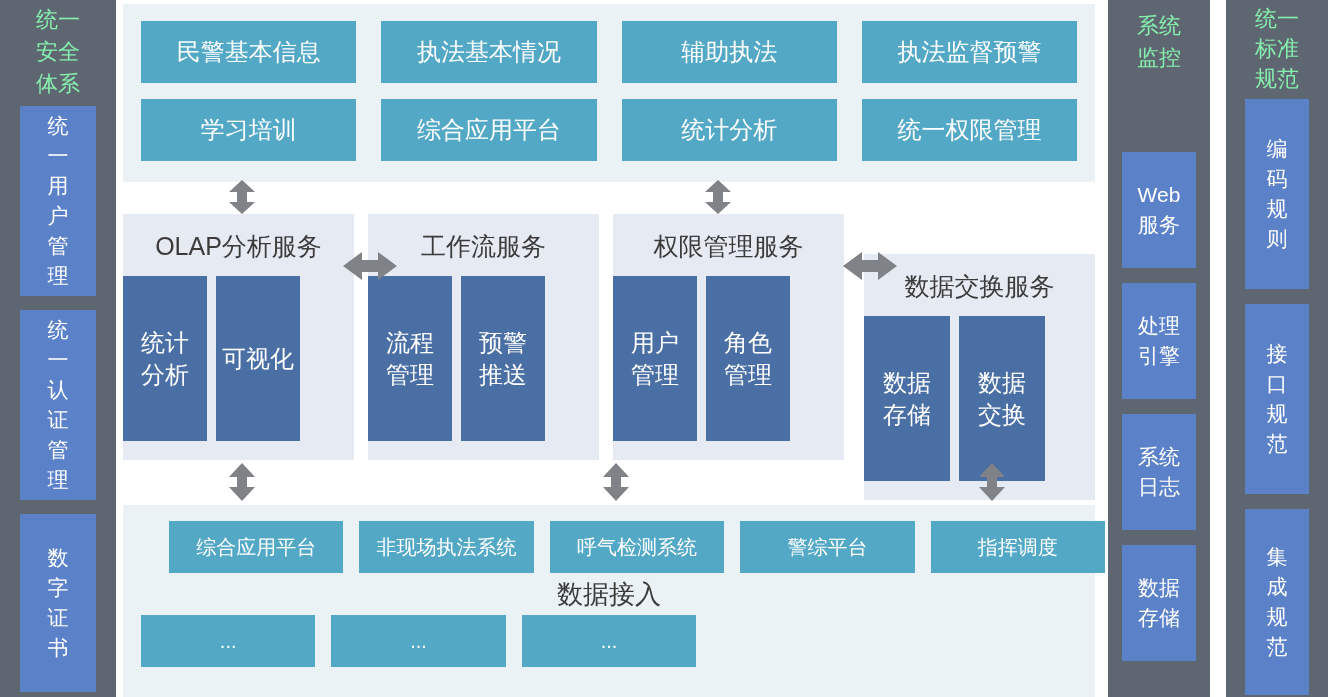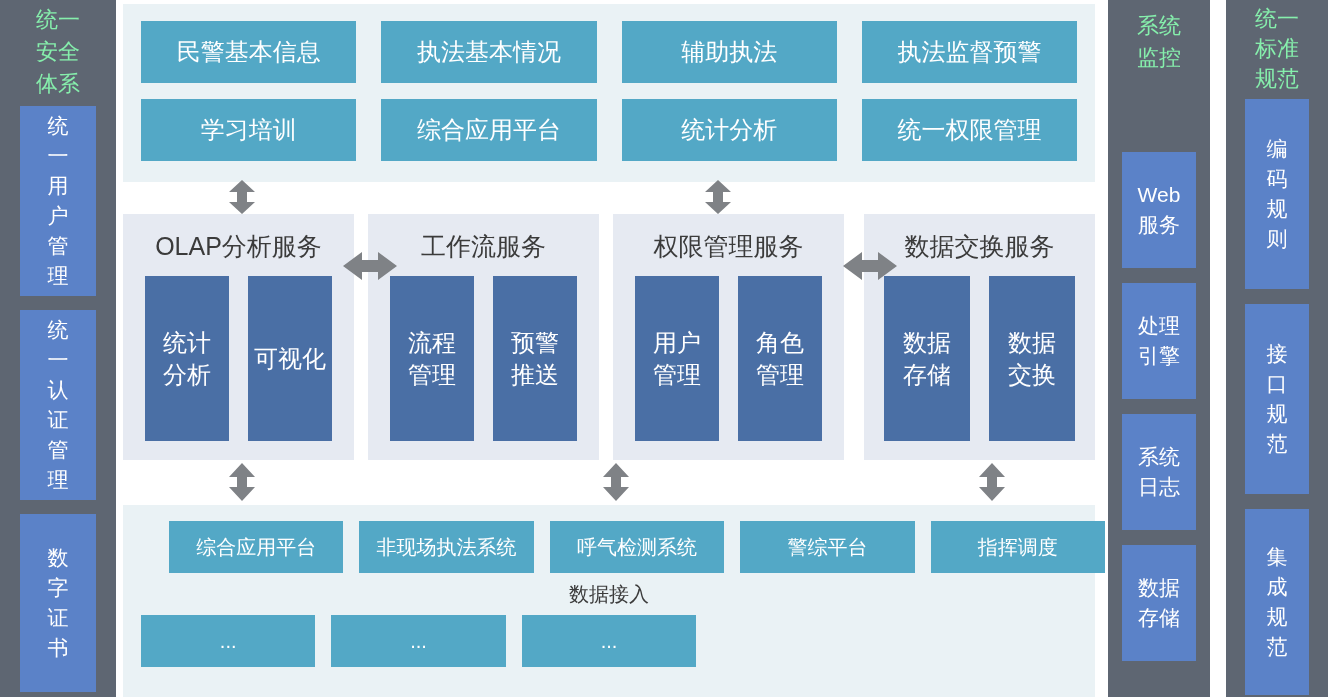--- a/index.html
+++ b/index.html
@@ -91,22 +91,22 @@
   }
   .svc-title{
     text-align:center;
     color:#3b3b3b;
     font-size:25px;
     line-height:34px;
     padding-top:15px;
   }
   .svc-boxes{
     position:absolute;left:0;right:0;top:62px;
-    display:flex;justify-content:center;
-    gap:19px;
+    display:flex;justify-content:flex-start;
+    gap:9px;
   }
   .blue-box{
     background:#4a6fa5;
     color:#ffffff;
     width:84px;height:165px;
     display:flex;align-items:center;justify-content:center;
     font-size:24px;line-height:32px;
     text-align:center;
     box-sizing:border-box;
   }
@@ -121,21 +121,21 @@
     position:absolute;left:18px;width:936px;
     display:grid;grid-template-columns:repeat(5,1fr);
     column-gap:16px;
   }
   #data-row-top{top:16px;margin-left:28px;}
   #data-row-bottom{top:110px;}
   .data-row .teal-box{height:52px;font-size:20px;}
   #data-access-title{
     position:absolute;left:0;right:0;top:72px;
     text-align:center;color:#3b3b3b;
-    font-size:20px;line-height:34px;
+    font-size:26px;line-height:34px;
   }
 
   
   .arrow{position:absolute;}
   .arrow svg{display:block;}
 </style>
 </head>
 <body>
 
 <div class="page">
@@ -264,21 +264,21 @@
           </div>
           <div class="blue-box">
             <span>
                 <div>角色</div>
                 <div>管理</div>
               </span>
           </div>
         </div>
       </div>
 
-      <div class="svc-panel" style="width:236px;">
+      <div class="svc-panel" style="width:236px;margin-top:40px;">
         <div class="svc-title">数据交换服务</div>
         <div class="svc-boxes">
           <div class="blue-box wide">
             <span>
                 <div>数据</div>
                 <div>存储</div>
               </span>
           </div>
           <div class="blue-box wide">
             <span>

